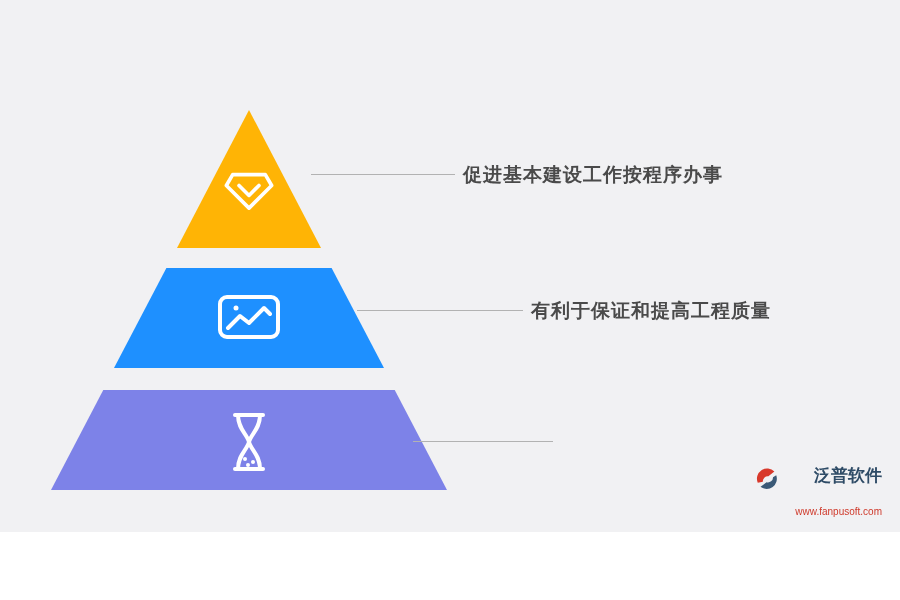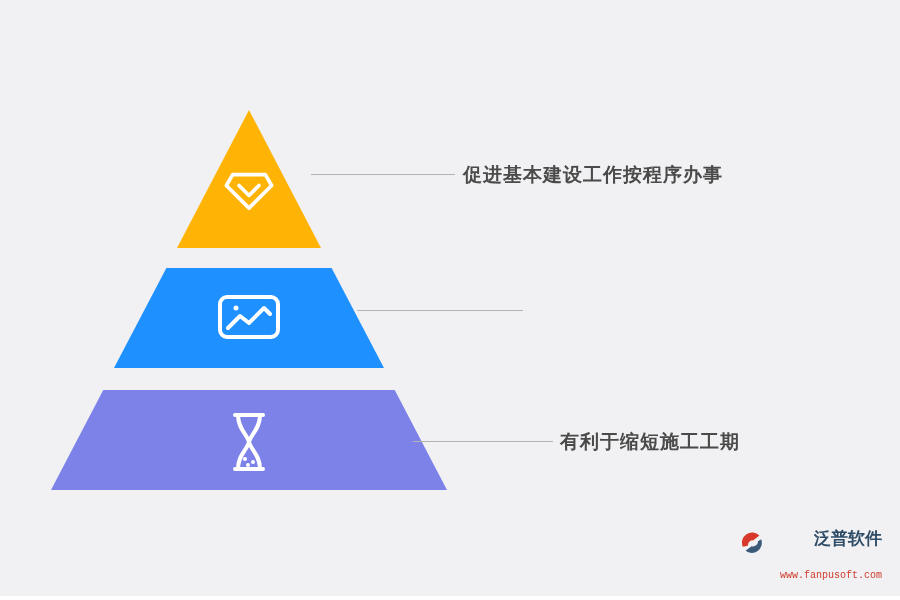--- a/index.html
+++ b/index.html
@@ -1,21 +1,21 @@
 <!DOCTYPE html>
 <html><head>
 <meta charset="utf-8">
 <style>
   html,body{margin:0;padding:0;}
   .canvas{
     position:relative;
-    width:900px;height:596px;
+    width:900px;height:532px;
     background:#f1f1f3;
     overflow:hidden;
-    font-family:Liberation Mono, monospace;
+    font-family:Liberation Sans, sans-serif;
   }
   .tier{position:absolute;}
   .tier-shape{width:100%;height:100%;}
   .tier-top{left:177px;top:110px;width:144px;height:138px;}
   .tier-top .tier-shape{clip-path:polygon(50% 0,100% 100%,0 100%);}
   .tier-middle{left:114px;top:268px;width:270px;height:100px;}
   .tier-middle .tier-shape{clip-path:polygon(19.4% 0,80.6% 0,100% 100%,0 100%);}
   .tier-bottom{left:51px;top:390px;width:396px;height:100px;}
   .tier-bottom .tier-shape{clip-path:polygon(13.2% 0,86.8% 0,100% 100%,0 100%);}
   .tier-icon{
@@ -88,21 +88,21 @@
         <circle cx="26" cy="56" r="2" fill="#ffffff" stroke="none"></circle>
       </svg>
     </span>
   </div>
 
   <div class="connector line-1"></div>
   <div class="connector line-2"></div>
   <div class="connector line-3"></div>
 
   <div class="tier-label label-1">促进基本建设工作按程序办事</div>
-  <div class="tier-label label-3">有利于缩短施工工期</div>
+  <div class="tier-label label-2">有利于保证和提高工程质量</div>
 
   <div class="logo">
     <span>
       <svg width="24" height="24" viewBox="0 0 26 26">
         <path d="M3 17 A11 11 0 0 1 21 5 L14.5 10 A5.5 5.5 0 0 0 8.5 16 Z" fill="#d8392b"></path>
         <path d="M23 9 A11 11 0 0 1 6 21.5 L12.5 16.5 A5.5 5.5 0 0 0 19.5 11 Z" fill="#3b5a77"></path>
       </svg>
     </span>
     <span class="logo-text">
       <span class="logo-name">泛普软件</span>

